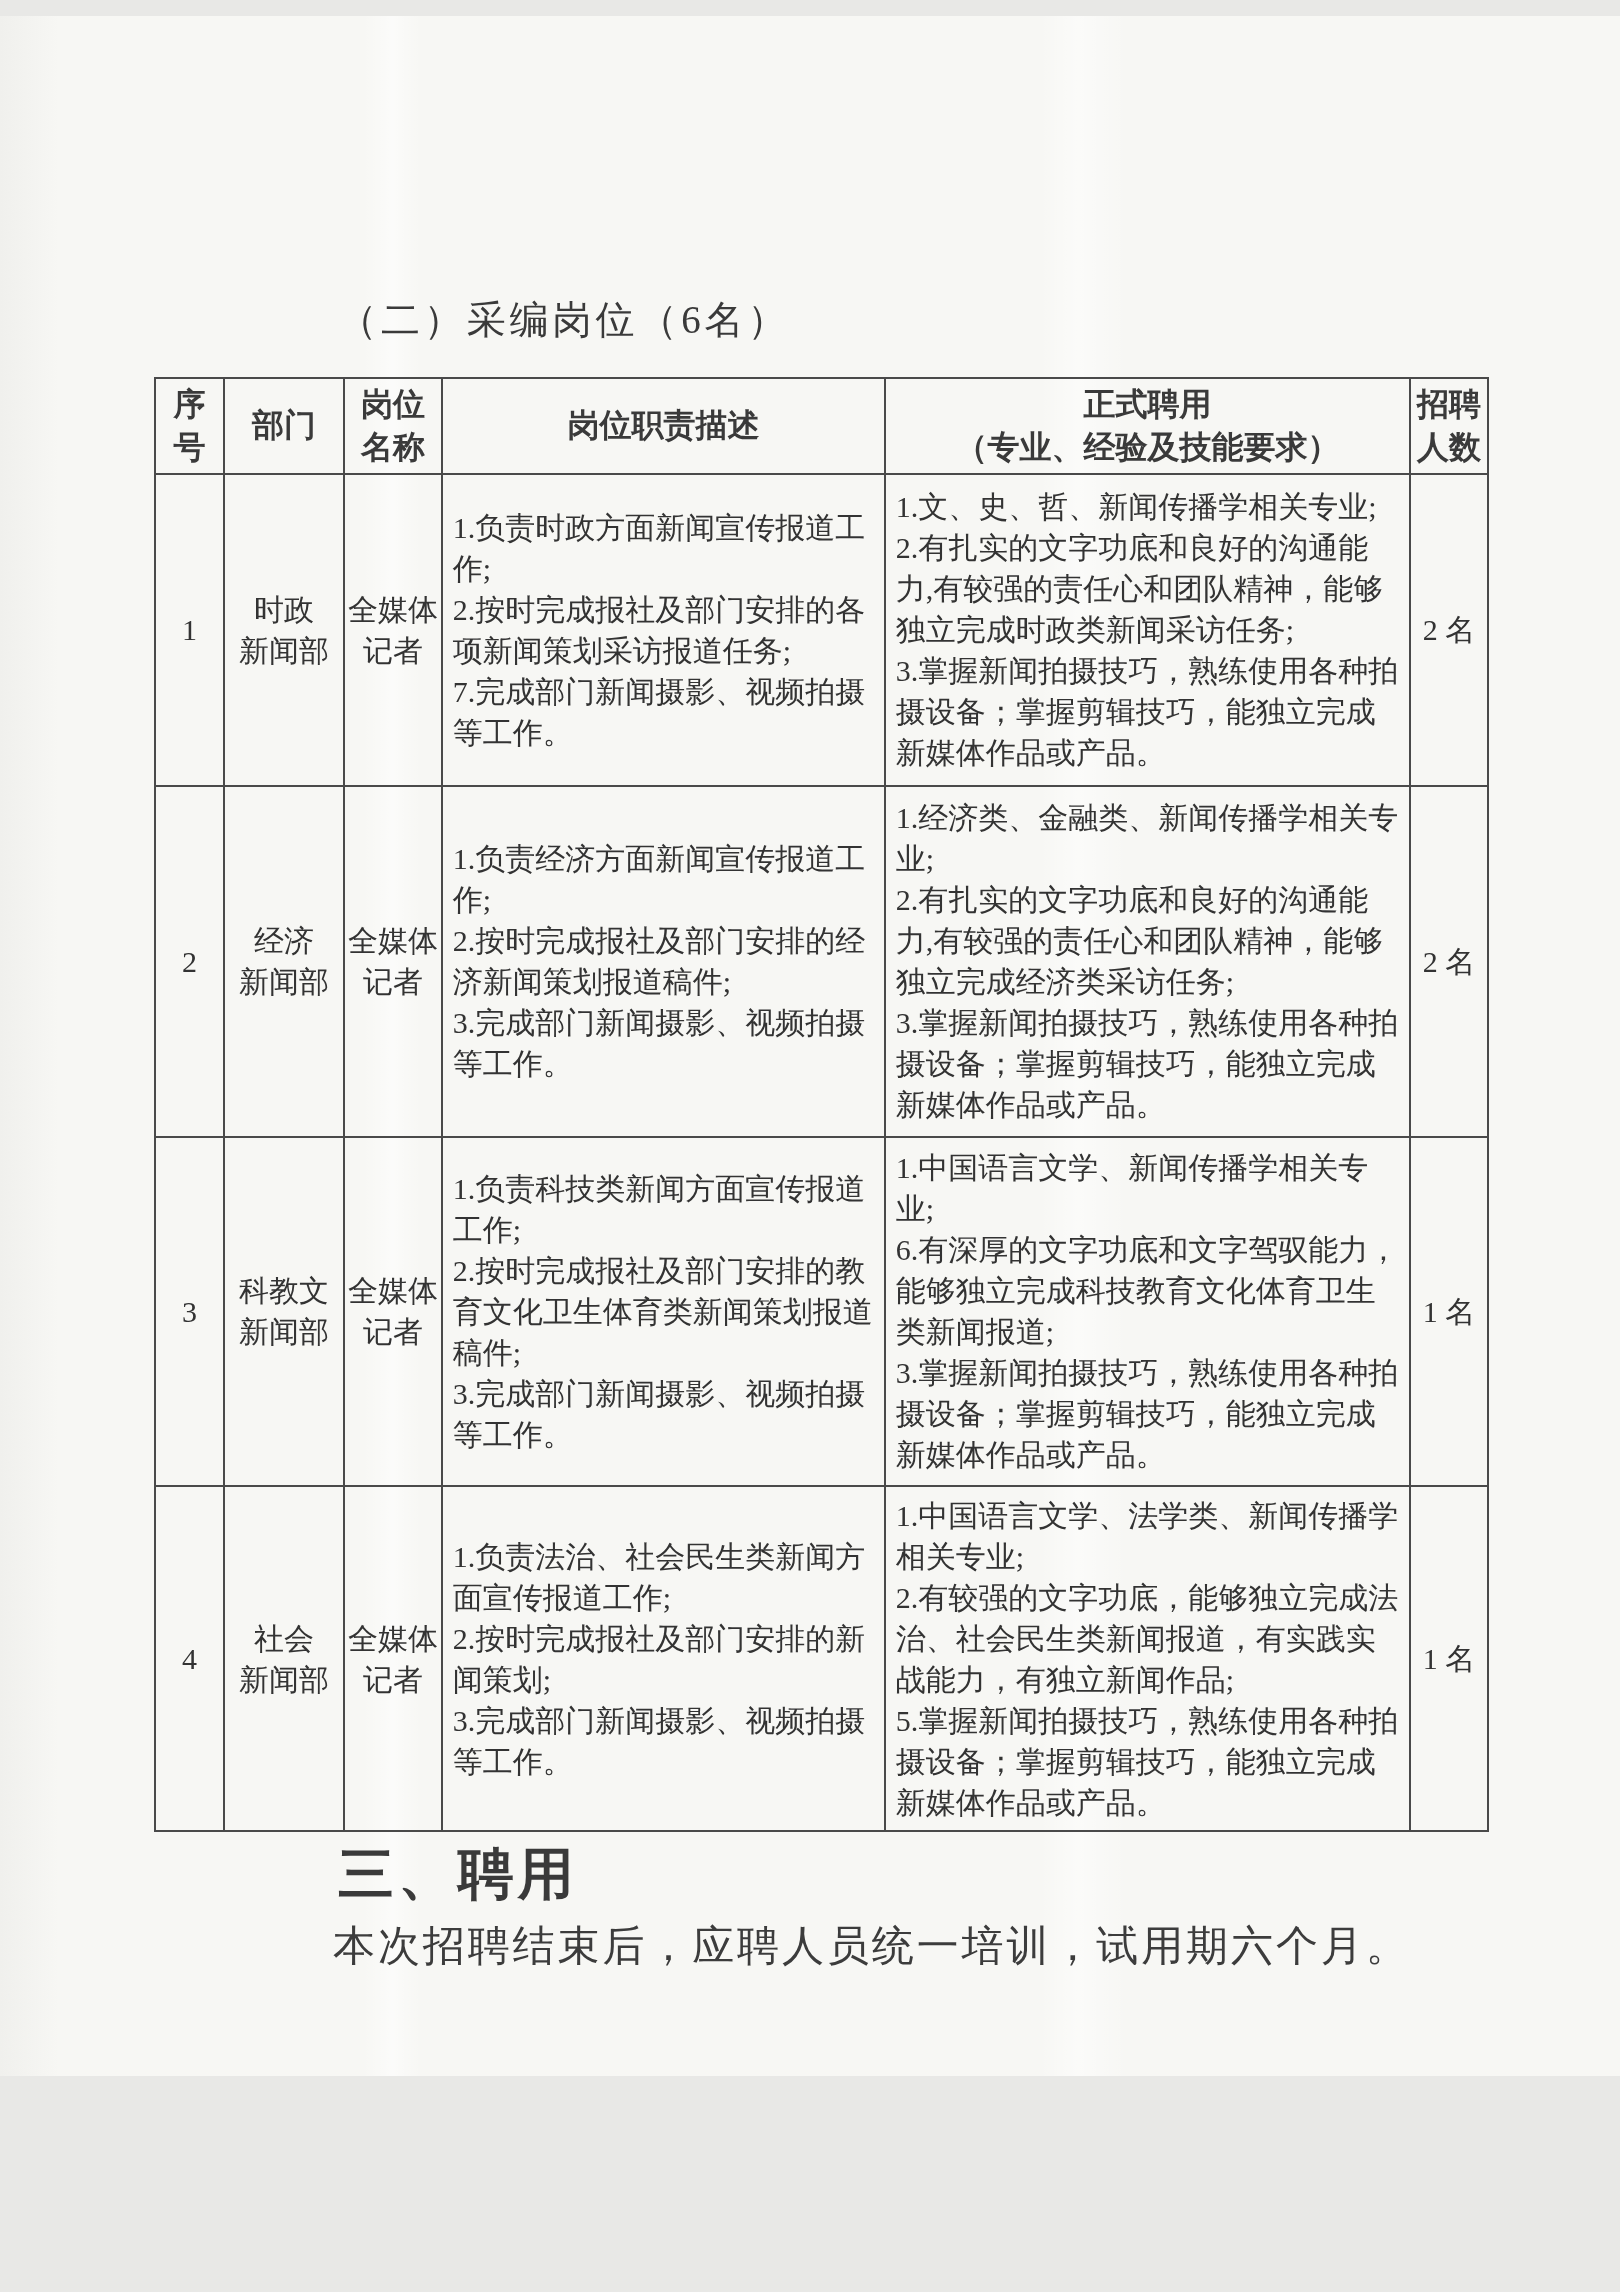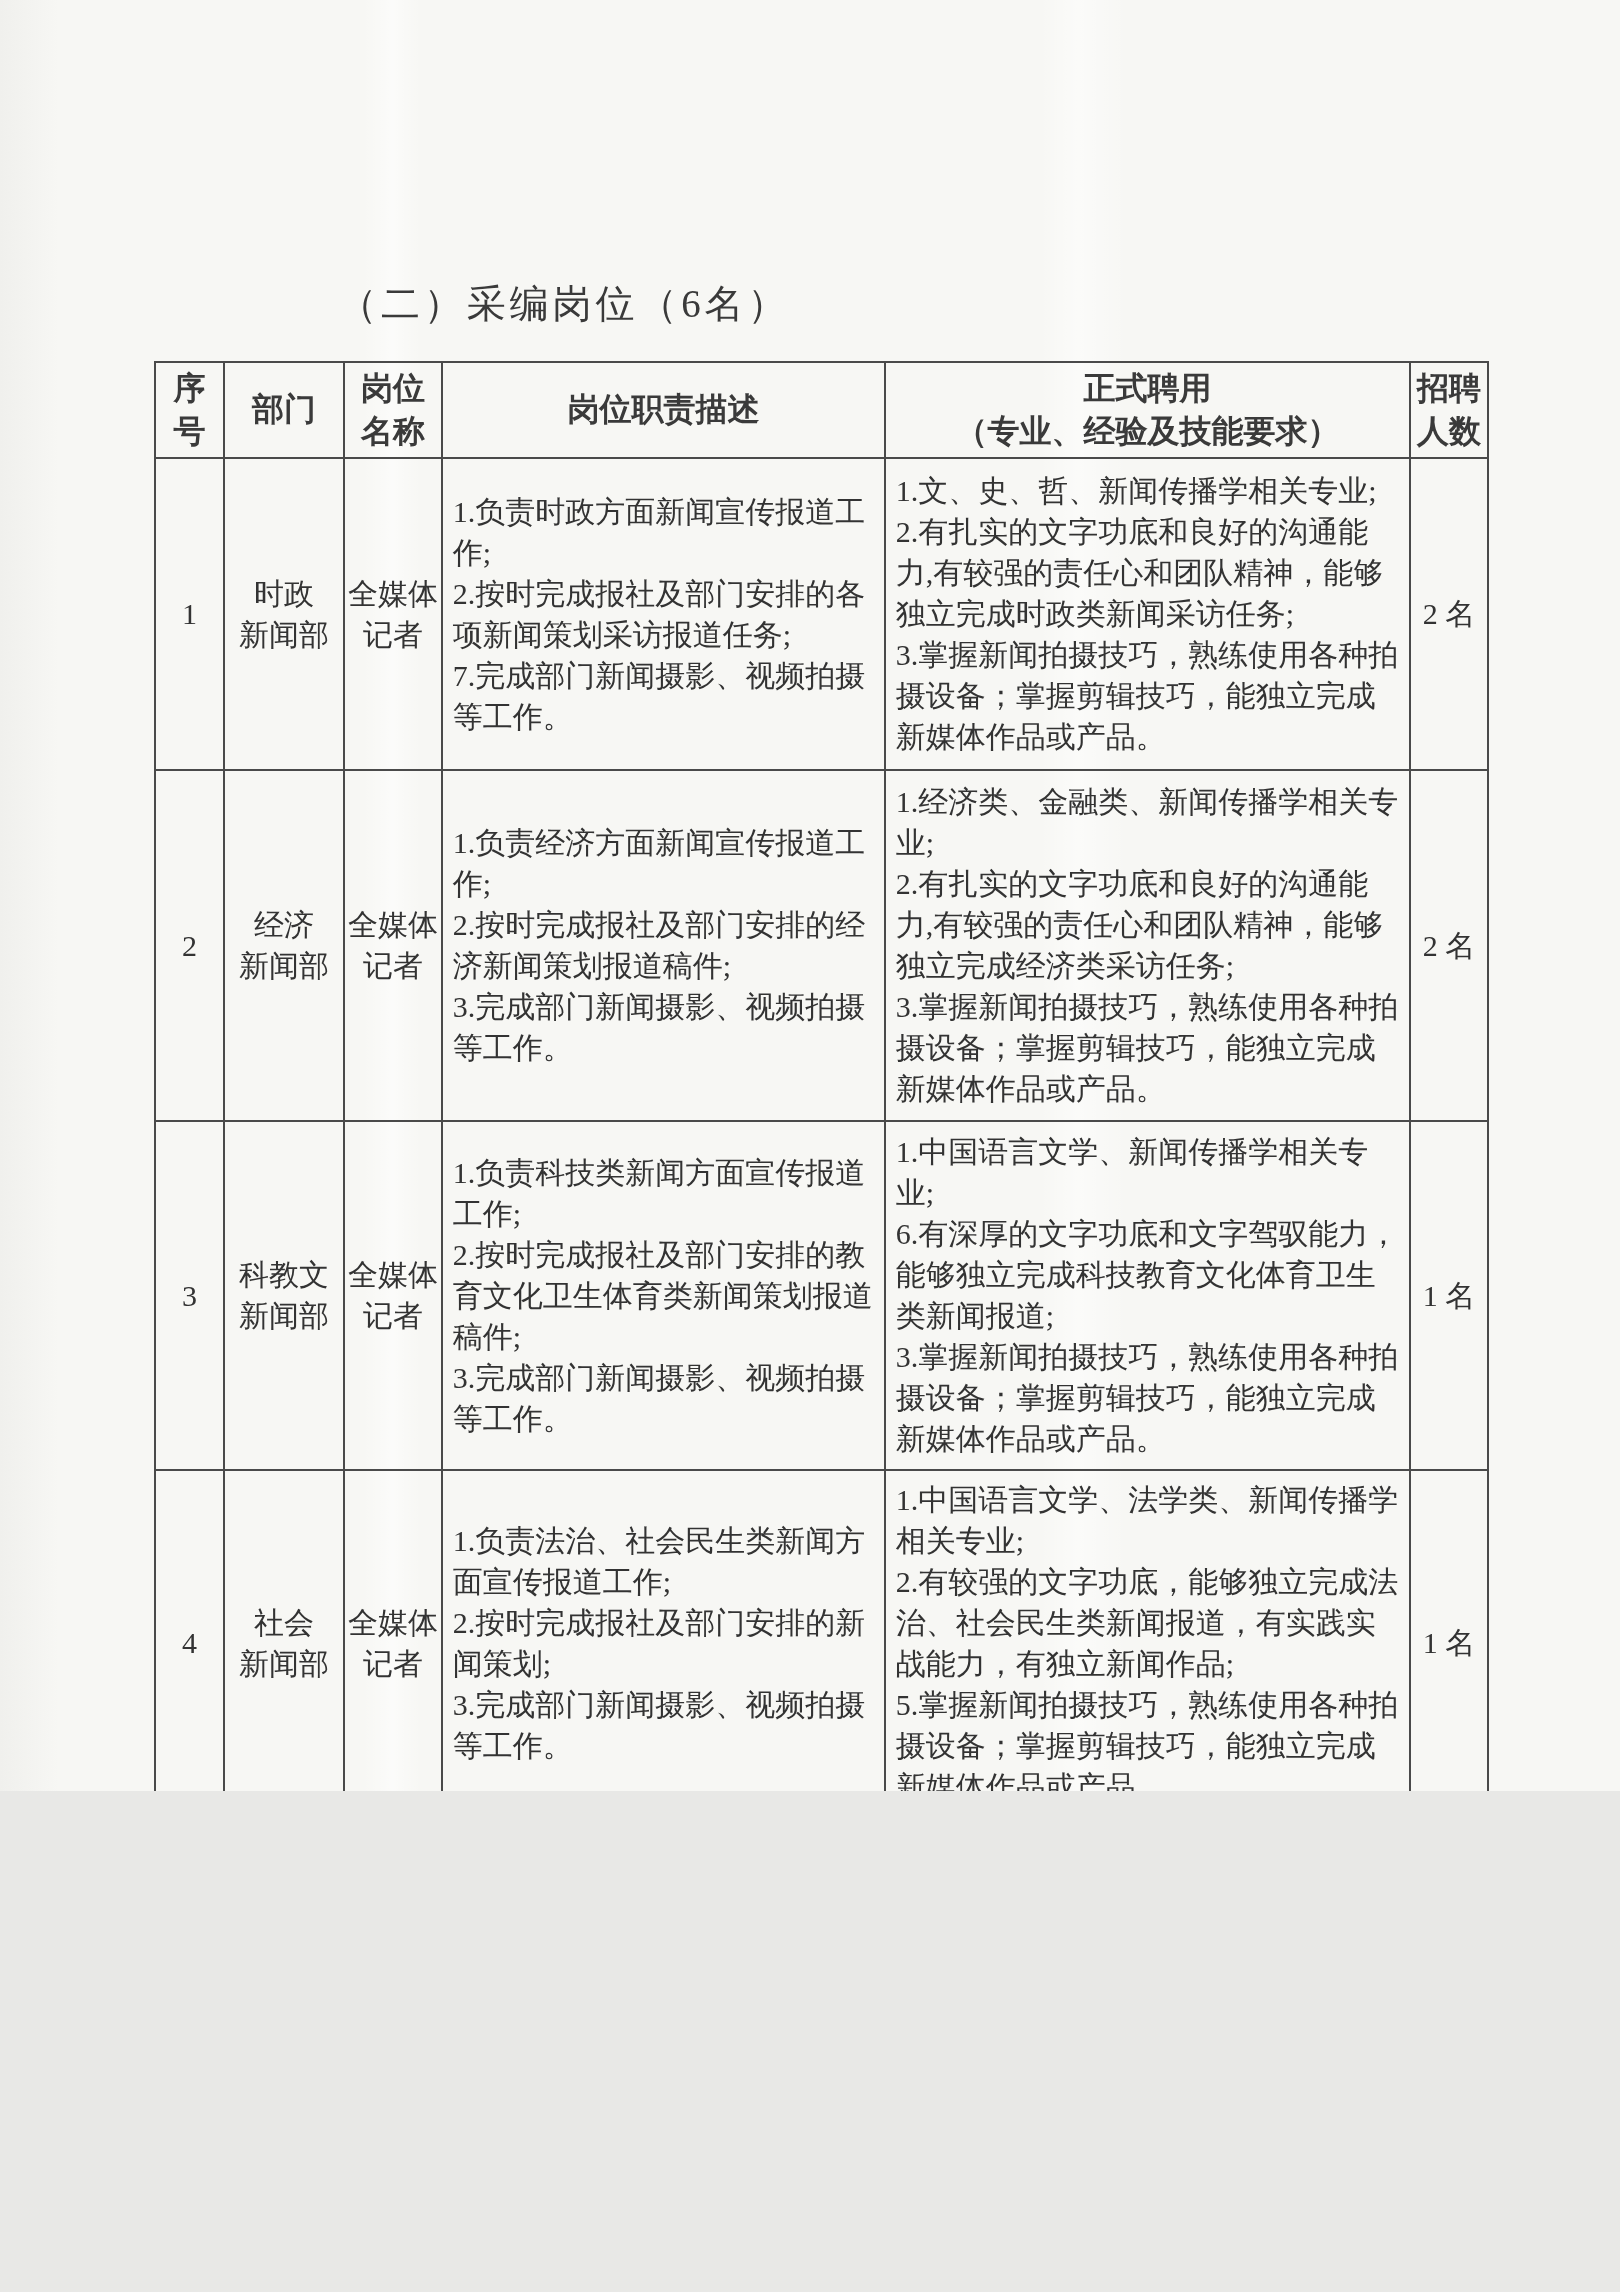--- a/index.html
+++ b/index.html
@@ -3,22 +3,22 @@
 <meta charset="utf-8">
 <style>
   html, body {
     margin: 0;
     padding: 0;
     background: #e8e8e6;
   }
   .page {
     position: relative;
     width: 1620px;
-    height: 1791px;
-    margin: 0 auto;
+    height: 2060px;
+    margin: 16px auto;
     background:
       linear-gradient(90deg,
         rgba(233,233,230,0.5) 0px, rgba(250,250,248,0) 59px),
       linear-gradient(90deg,
         rgba(255,255,255,0) 363px, rgba(255,255,255,0.55) 392px, rgba(255,255,255,0) 421px),
       linear-gradient(90deg,
         rgba(255,255,255,0) 1039px, rgba(255,255,255,0.5) 1078px, rgba(255,255,255,0) 1127px),
       #f7f7f4;
     color: #2e2e2e;
     font-family: "Liberation Serif", "DejaVu Serif", serif;
@@ -195,18 +195,19 @@
 2.有较强的文字功底，能够独立完成法治、社会民生类新闻报道，有实践实战能力，有独立新闻作品;
 5.掌握新闻拍摄技巧，熟练使用各种拍摄设备；掌握剪辑技巧，能独立完成新媒体作品或产品。</td>
       <td class="c-center">1 名</td>
     </tr>
   </tbody>
     </table>
 
   <div class="hiring-heading">三、聘用</div>
 
   <div class="hiring-para">
+    <span class="line1">本次招聘结束后，应聘人员统一培训，试用期六个月。</span>
   </div>
 
   <div class="page-number">3</div>
 
 </div>
 
 
 </body></html>

